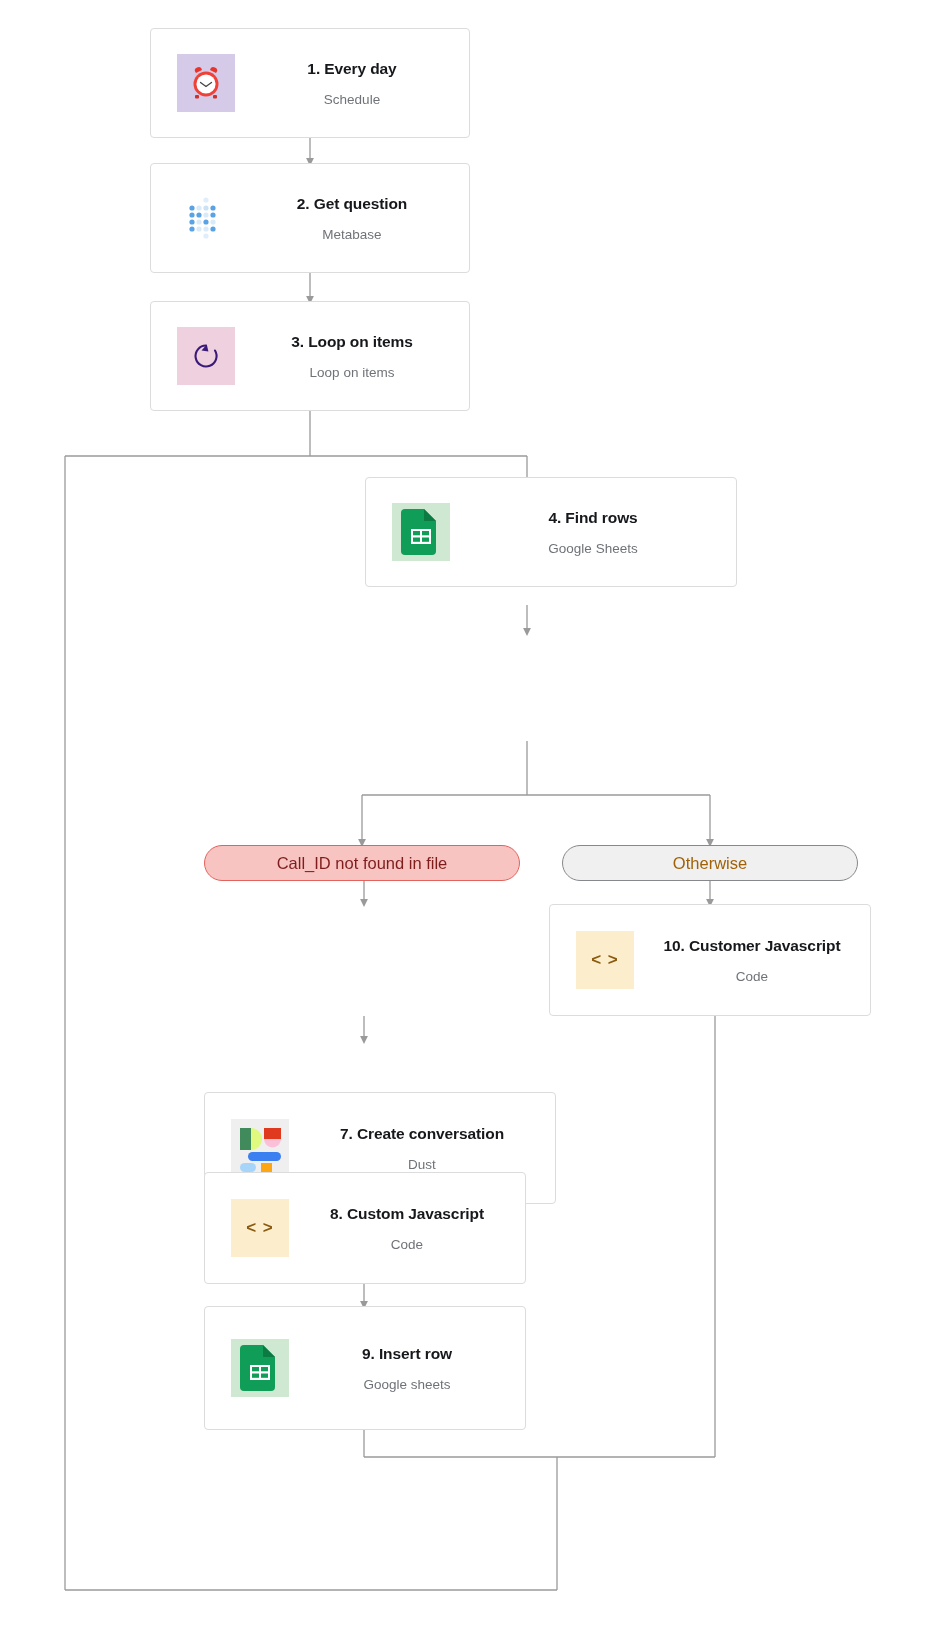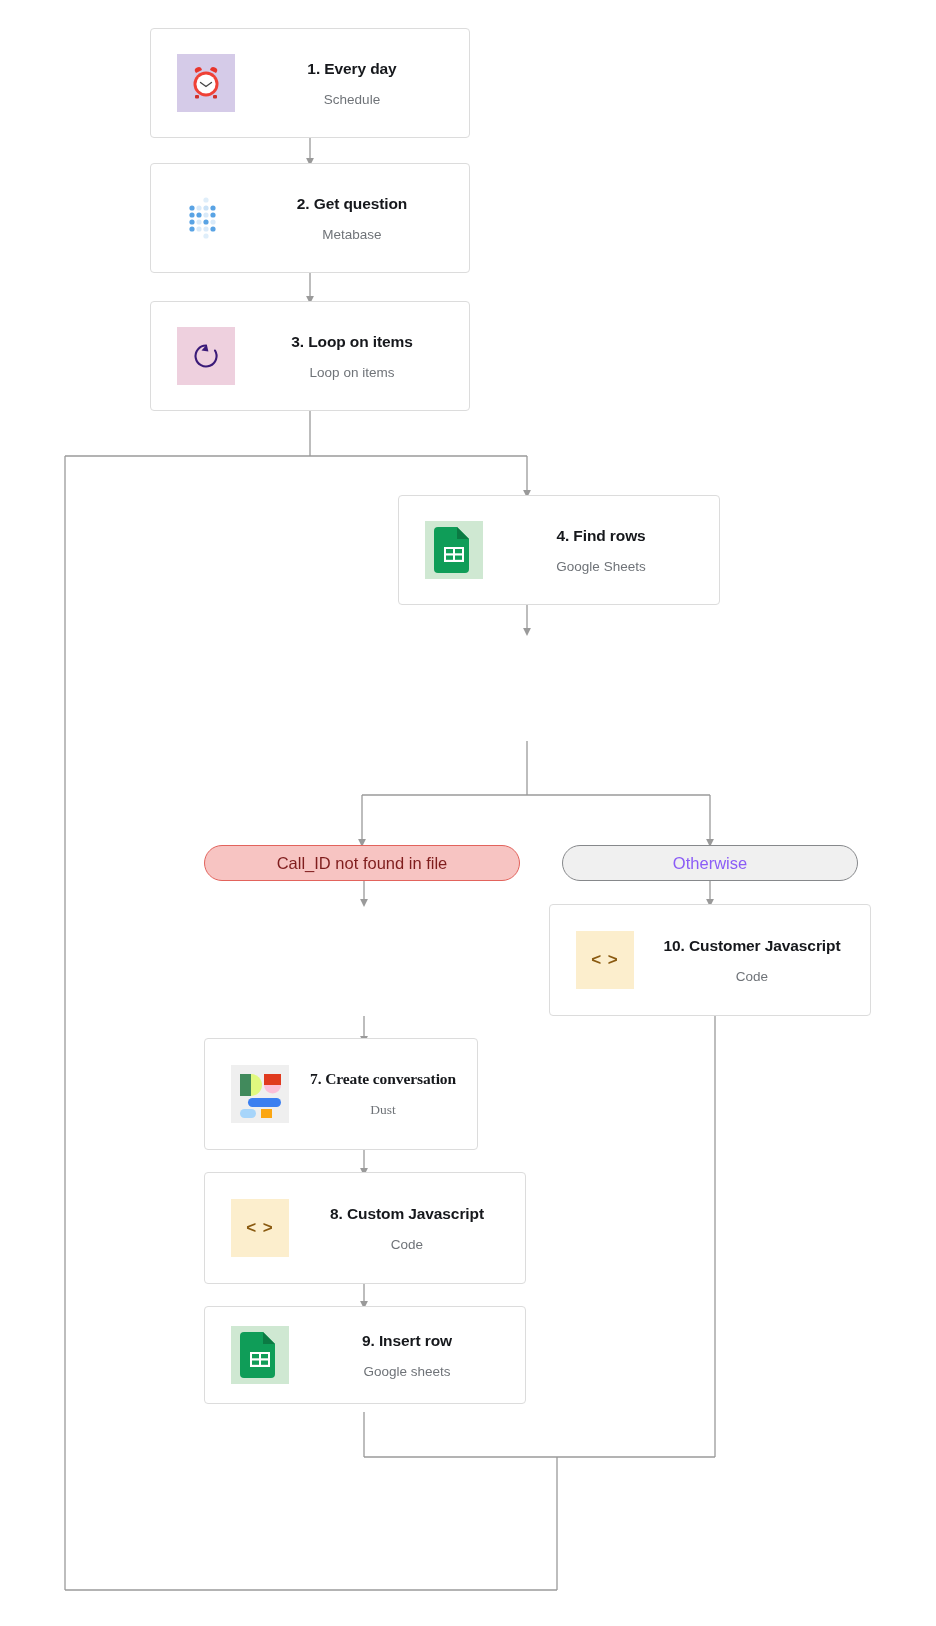--- a/index.html
+++ b/index.html
@@ -82,21 +82,21 @@
     font-size: 16.5px;
   }
   .pill-danger {
     background: #f7c4c2;
     border: 1px solid #e2635c;
     color: #7f1d1d;
   }
   .pill-neutral {
     background: #f0f0f0;
     border: 1px solid #86888b;
-    color: #8b5cf6;
+    color: #a16207;
   }
 
   
   .icon-bg {
     position: absolute;
     left: 0; top: 0;
     width: 100%;
     height: 100%;
   }
   .bg-purple  { background: #d5cbe8; }
@@ -238,21 +238,21 @@
           <path d="M10.5 9.5 L15.8 3.4 L17.4 10.4 z" fill="#3a1a78"></path>
         </svg>
       </div>
     </div>
     <div class="node-text">
       <div class="node-title">3. Loop on items</div>
       <div class="node-sub">Loop on items</div>
     </div>
   </div>
 
-  <div class="node" style="left:365px; top:495px; width:322px; height:110px;margin-left:33px;">
+  <div class="node" style="left:365px; top:477px; width:372px; height:110px;">
     <div class="node-icon">
       <div class="icon-bg bg-green"></div>
       <div class="icon-art">
         <svg width="40" height="46" viewBox="0 0 40 46" xmlns="http://www.w3.org/2000/svg">
           <path d="M4 0 h19 l12 12 v30 a4 4 0 0 1 -4 4 h-27 a4 4 0 0 1 -4 -4 v-38 a4 4 0 0 1 4 -4 z" fill="#0f9d58"></path>
           <path d="M23 0 l12 12 h-12 z" fill="#0b7a43"></path>
           <rect x="10" y="20" width="20" height="15" fill="#ffffff"></rect>
           <rect x="12" y="22" width="7" height="4.3" fill="#0f9d58"></rect>
           <rect x="21" y="22" width="7" height="4.3" fill="#0f9d58"></rect>
           <rect x="12" y="28.5" width="7" height="4.3" fill="#0f9d58"></rect>
@@ -269,21 +269,21 @@
 
   <div class="pill pill-danger" style="left:204px; top:845px; width:316px; height:36px;">
     <span>Call_ID not found in file</span>
   </div>
 
   <div class="pill pill-neutral" style="left:562px; top:845px; width:296px; height:36px;">
     <span>Otherwise</span>
   </div>
 
 
-  <div class="node" style="left:204px; top:1038px; width:274px; height:112px;font-family:Liberation Serif, serif;">
+  <div class="node" style="left:204px; top:1092px; width:352px; height:112px;">
     <div class="node-icon">
       <div class="icon-bg bg-grey"></div>
       <div class="icon-art">
         <svg width="52" height="52" viewBox="0 0 52 52" xmlns="http://www.w3.org/2000/svg">
           <rect x="6" y="6" width="11" height="22" fill="#418a5c"></rect>
           <path d="M17 6 a11 11 0 0 1 0 22 z" fill="#e0f97f"></path>
           <rect x="30" y="6" width="17" height="11" fill="#e03a1e"></rect>
           <path d="M30 17 h17 a8.5 8.5 0 0 1 -17 0 z" fill="#fcbfd8"></path>
           <rect x="14" y="30" width="33" height="9" rx="4.5" fill="#3b7ff0"></rect>
           <rect x="6" y="41" width="16" height="9" rx="4.5" fill="#a7d5fa"></rect>
@@ -303,21 +303,21 @@
       <div class="icon-art">
         <span class="code-glyph">&lt; &gt;</span>
       </div>
     </div>
     <div class="node-text">
       <div class="node-title">8. Custom Javascript</div>
       <div class="node-sub">Code</div>
     </div>
   </div>
 
-  <div class="node" style="left:204px; top:1306px; width:322px; height:98px;align-items:center;">
+  <div class="node" style="left:204px; top:1306px; width:322px; height:124px;align-items:center;">
     <div class="node-icon">
       <div class="icon-bg bg-green"></div>
       <div class="icon-art">
         <svg width="40" height="46" viewBox="0 0 40 46" xmlns="http://www.w3.org/2000/svg">
           <path d="M4 0 h19 l12 12 v30 a4 4 0 0 1 -4 4 h-27 a4 4 0 0 1 -4 -4 v-38 a4 4 0 0 1 4 -4 z" fill="#0f9d58"></path>
           <path d="M23 0 l12 12 h-12 z" fill="#0b7a43"></path>
           <rect x="10" y="20" width="20" height="15" fill="#ffffff"></rect>
           <rect x="12" y="22" width="7" height="4.3" fill="#0f9d58"></rect>
           <rect x="21" y="22" width="7" height="4.3" fill="#0f9d58"></rect>
           <rect x="12" y="28.5" width="7" height="4.3" fill="#0f9d58"></rect>

